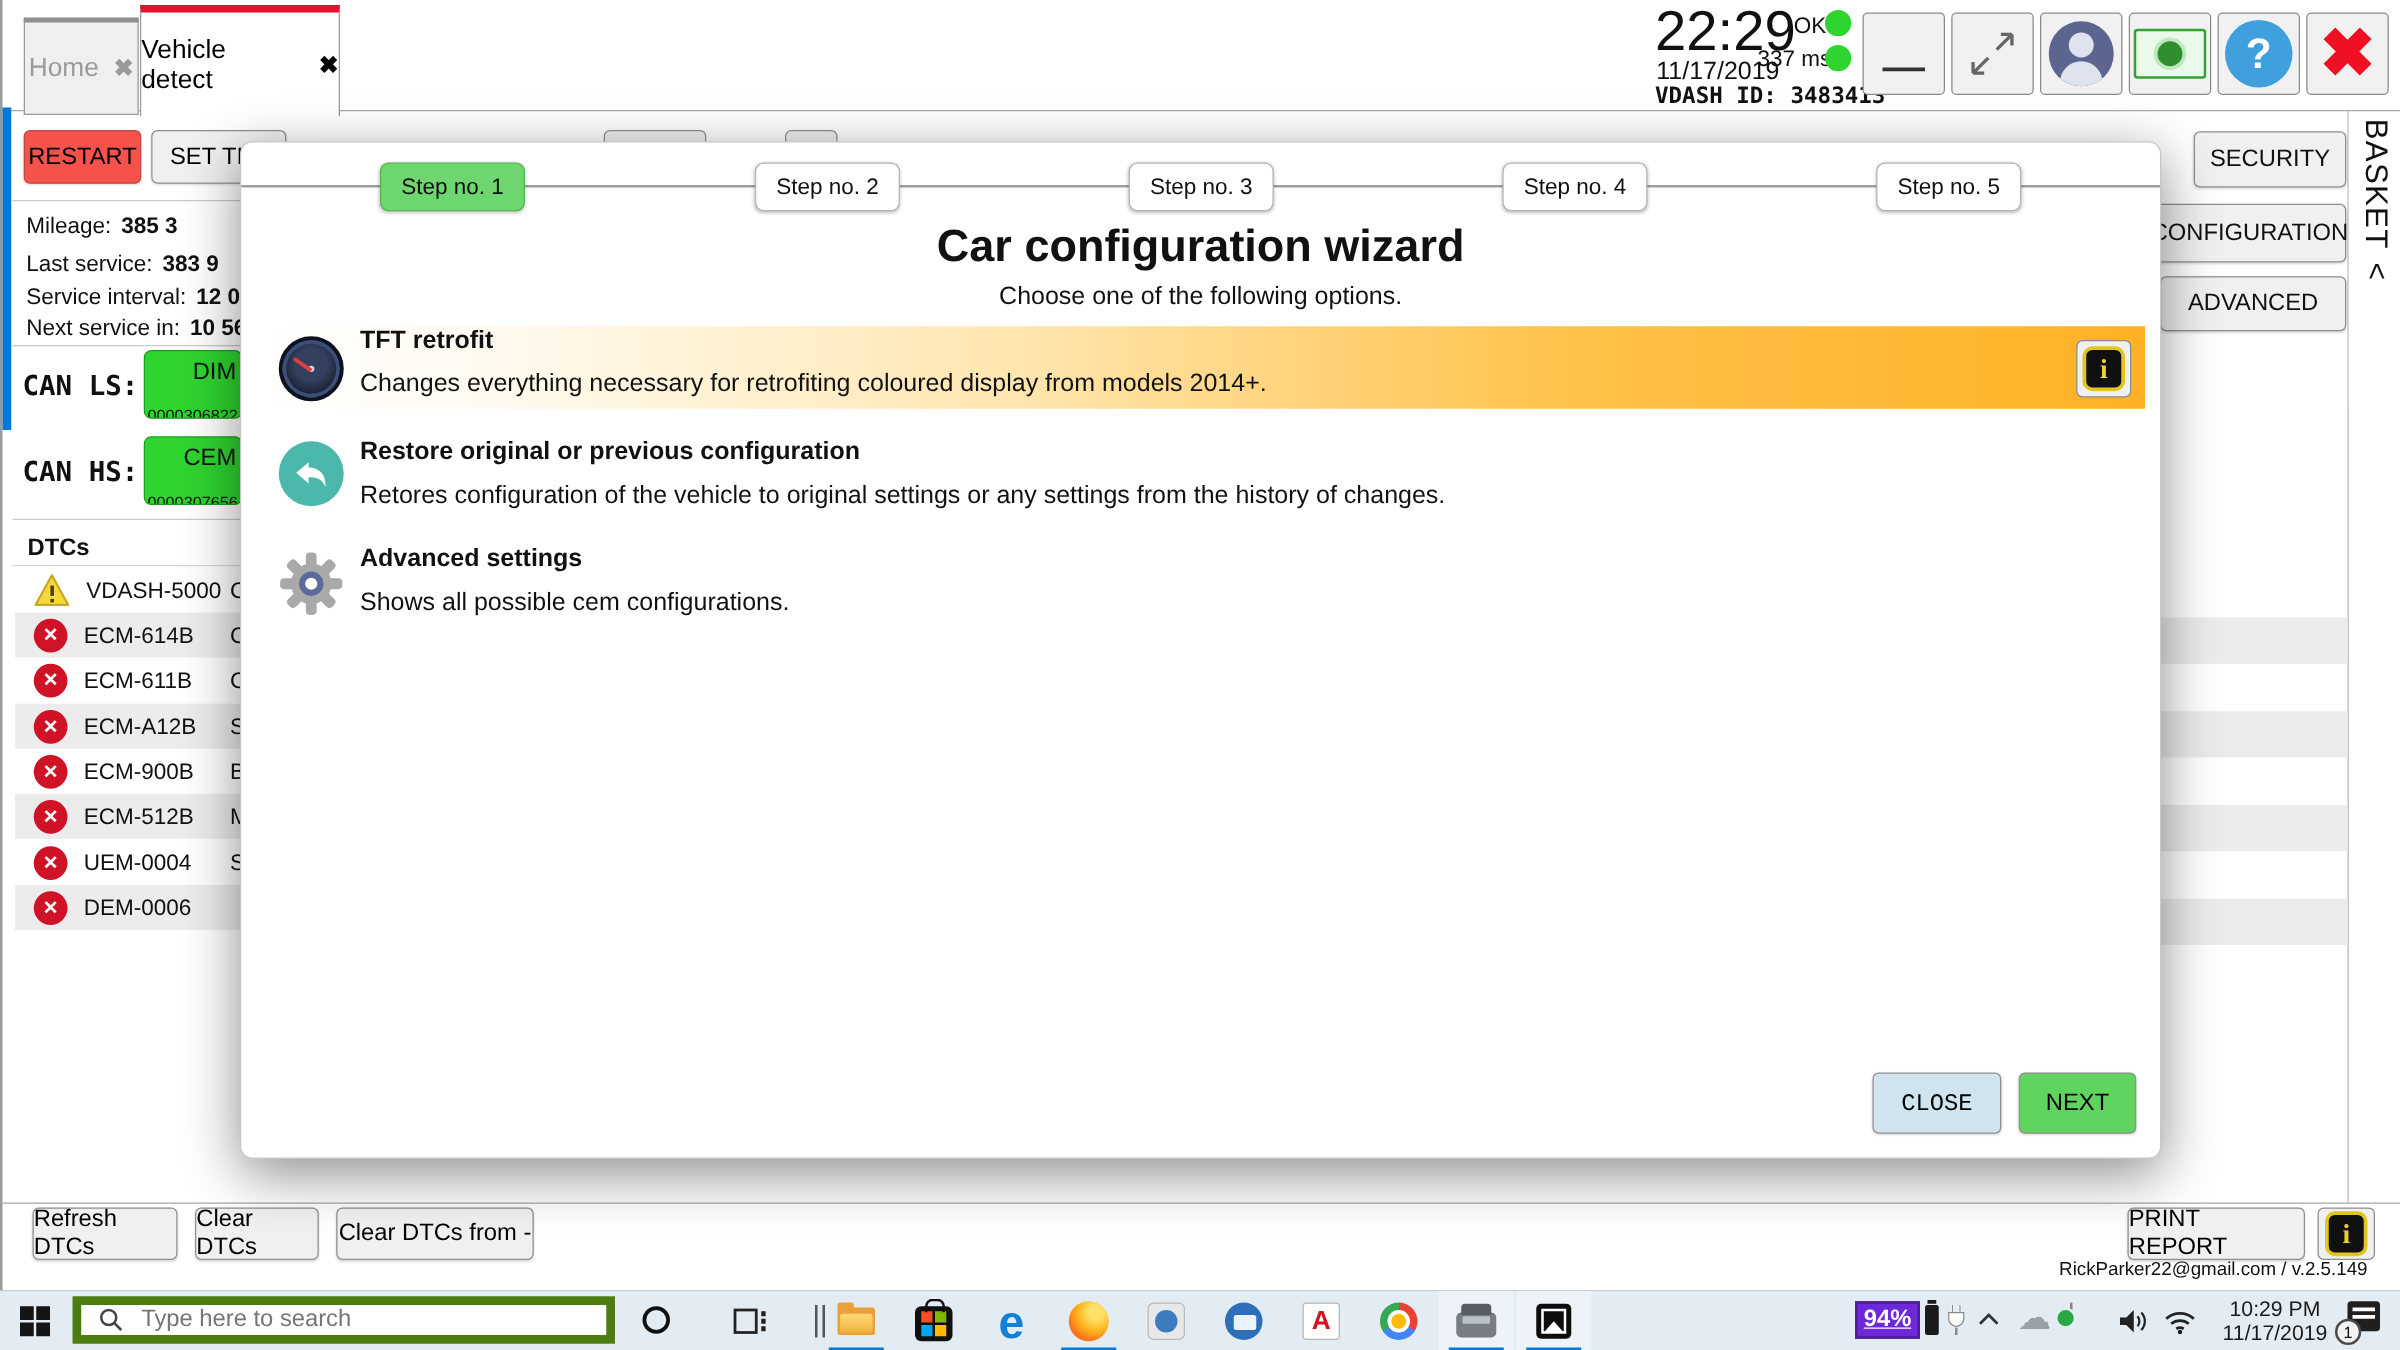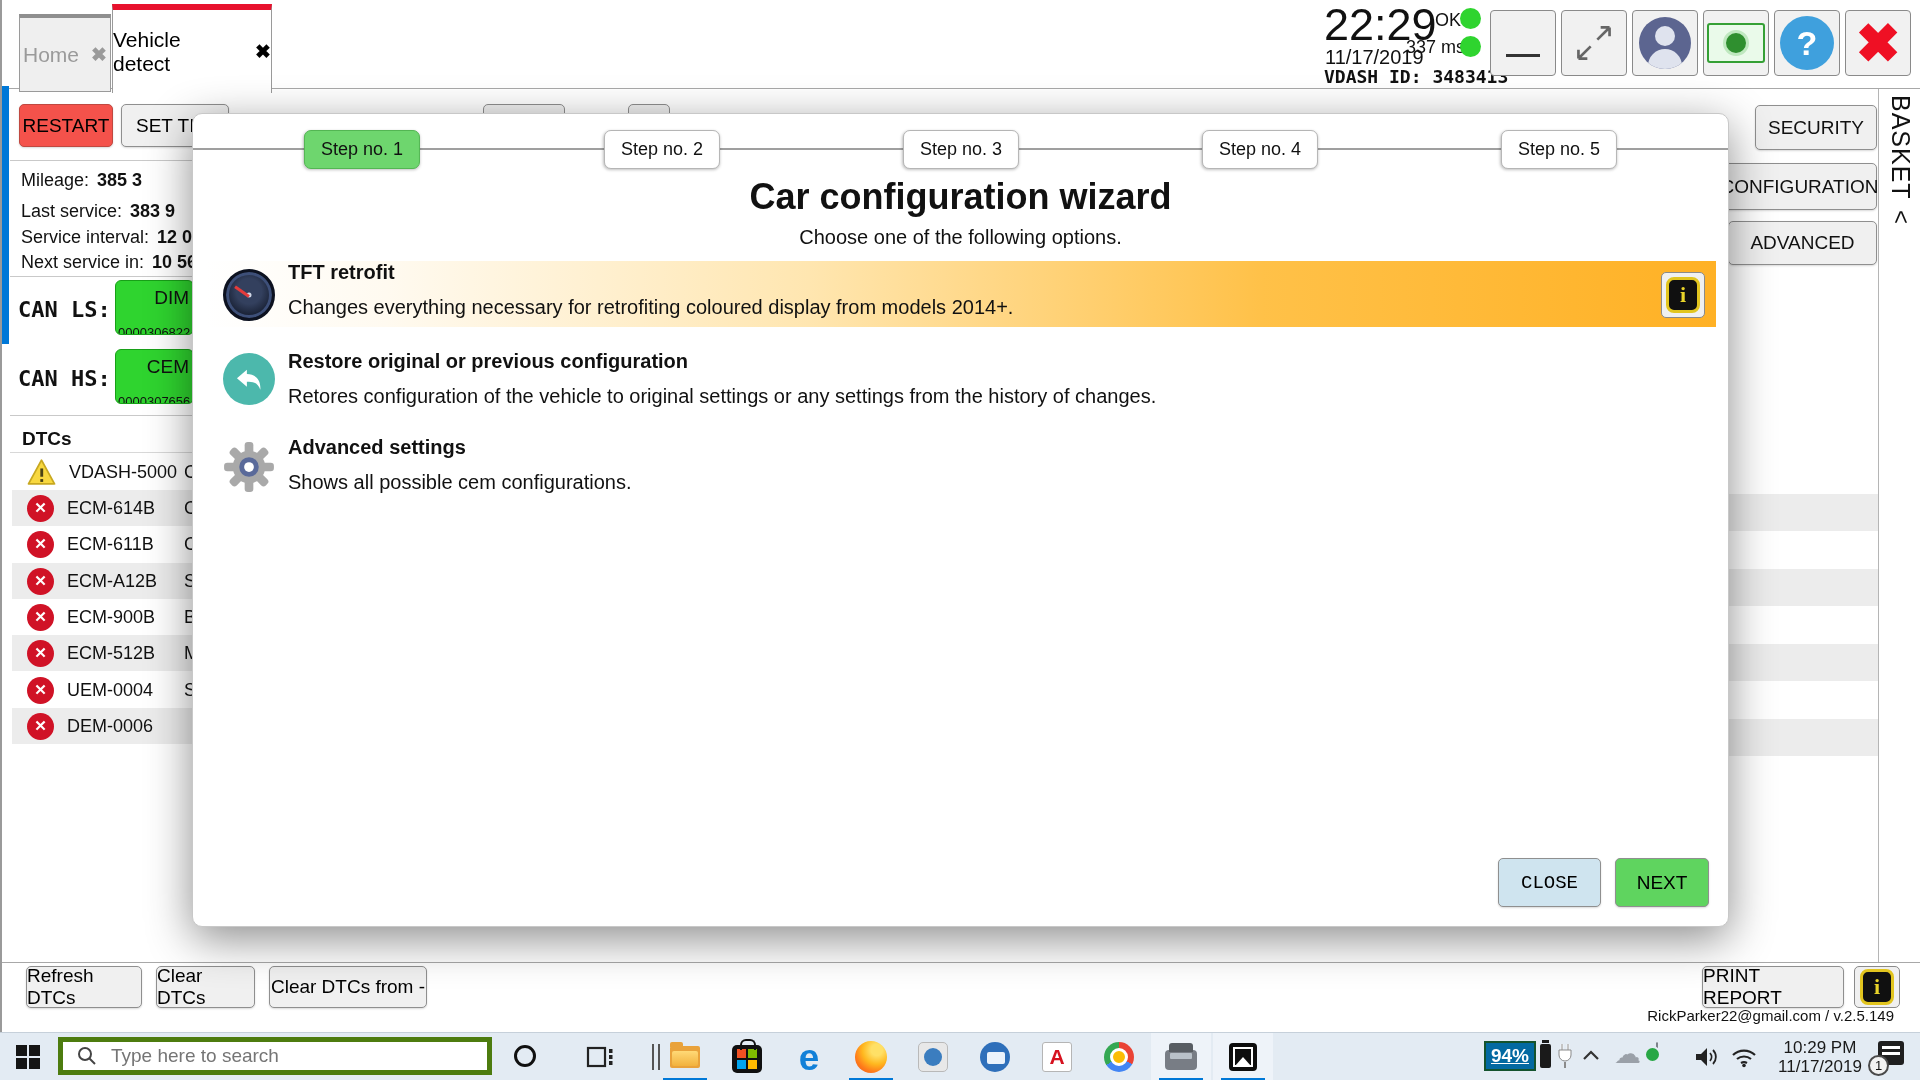--- a/index.html
+++ b/index.html
@@ -112,21 +112,21 @@
     background:#cfd6e6;transform:translate(-50%,-50%);}
   .restore-circ{border-radius:50%;background:#4cb8ac;display:flex;align-items:center;justify-content:center;}
   .wiz-close{position:absolute;left:1305px;top:744px;width:101px;height:47px;background:#cfe4ef;font-family:Liberation Mono, monospace;}
   .wiz-next{position:absolute;left:1422px;top:744px;width:92px;height:47px;background:#5fd45f;}
 
   
   .taskbar{position:absolute;left:0;top:1032px;width:1920px;height:48px;background:#e3ebf3;border-top:1px solid #c6d0da;}
   .start{position:absolute;left:16px;top:12px;width:24px;height:24px;display:grid;
     grid-template-columns:11px 11px;grid-template-rows:11px 11px;gap:2px;cursor:pointer;}
   .start i{background:#151515;}
-  .searchbox{position:absolute;left:58px;top:4px;width:434px;height:38px;background:#fff;border:5px solid #4d7c0f;
+  .searchbox{position:absolute;left:58px;top:4px;width:434px;height:38px;background:#fff;border:7px solid #4d7c0f;
     display:flex;align-items:center;gap:12px;padding-left:14px;box-sizing:border-box;}
   .searchbox input{border:none;outline:none;font-size:19px;color:#444;width:330px;background:transparent;
     font-family:"Liberation Sans",sans-serif;}
   .cortana{position:absolute;left:514px;top:12px;width:22px;height:22px;border-radius:50%;border:3px solid #101010;
     box-sizing:border-box;cursor:pointer;}
   .tsep{position:absolute;left:652px;top:11px;display:flex;gap:4px;}
   .tsep i{width:2px;height:26px;background:#555;}
   .slot{position:absolute;top:0;width:60px;height:48px;display:flex;align-items:center;justify-content:center;cursor:pointer;}
   .slot.active-app{background:#eef3f9;}
   .tb-underline{position:absolute;left:8px;right:8px;bottom:0;height:3px;background:#0078d7;}
@@ -156,22 +156,22 @@
     background:conic-gradient(#ea4335 0 33%,#4285f4 0 66%,#34a853 0 100%);}
   .chrome::after{content:"";position:absolute;left:50%;top:50%;transform:translate(-50%,-50%);
     width:12px;height:12px;border-radius:50%;background:#fbbc05;border:3px solid #fff;}
   .car-ico{width:32px;height:20px;background:#787d85;border-radius:4px;position:relative;margin-top:6px;}
   .car-ico::before{content:"";position:absolute;left:4px;top:-7px;width:24px;height:9px;background:#585d63;border-radius:3px 3px 0 0;}
   .car-ico::after{content:"";position:absolute;left:5px;top:3px;width:22px;height:6px;background:#b9c1c9;border-radius:1px;}
   .photos{width:28px;height:28px;background:#0d0d0d;border-radius:4px;position:relative;overflow:hidden;}
   .photos::before{content:"";position:absolute;inset:4px;border:2px solid #fff;}
   .photos::after{content:"";position:absolute;left:6px;bottom:5px;width:0;height:0;
     border-left:8px solid transparent;border-right:8px solid transparent;border-bottom:9px solid #fff;}
-  .battery-badge{position:absolute;left:1484px;top:8px;width:52px;height:30px;background:#0369a1;color:#fff;
-    font-size:19px;font-weight:bold;display:flex;align-items:center;justify-content:center;border:2px solid #14532d;box-sizing:border-box;text-decoration:underline;}
+  .battery-badge{position:absolute;left:1484px;top:8px;width:52px;height:30px;background:#6d28d9;color:#fff;
+    font-size:19px;font-weight:bold;display:flex;align-items:center;justify-content:center;border:2px solid #4c1d95;box-sizing:border-box;text-decoration:underline;}
   .batt-glyph{position:absolute;left:1540px;top:11px;width:11px;height:24px;background:#1a1a1a;border-radius:2px;}
   .batt-glyph::before{content:"";position:absolute;left:2px;top:-4px;width:7px;height:3px;background:#1a1a1a;}
   .tray-ico{position:absolute;top:10px;cursor:pointer;}
   .cloud-glyph{font-size:27px;color:#9aa0a8;line-height:1;}
   .cloud-glyph::after{content:"☁";}
   .gray-app{width:24px;height:26px;background:linear-gradient(#d8dce1,#9aa0a6);border:1px solid #7c828a;
     border-radius:3px;position:relative;}
   .gray-app::after{content:"";position:absolute;right:-4px;bottom:-3px;width:13px;height:13px;border-radius:50%;
     background:#28a745;border:2px solid #e3ebf3;}
   .tray-time{position:absolute;left:1768px;top:5px;width:104px;text-align:center;font-size:17px;line-height:19px;color:#1a1a1a;}

